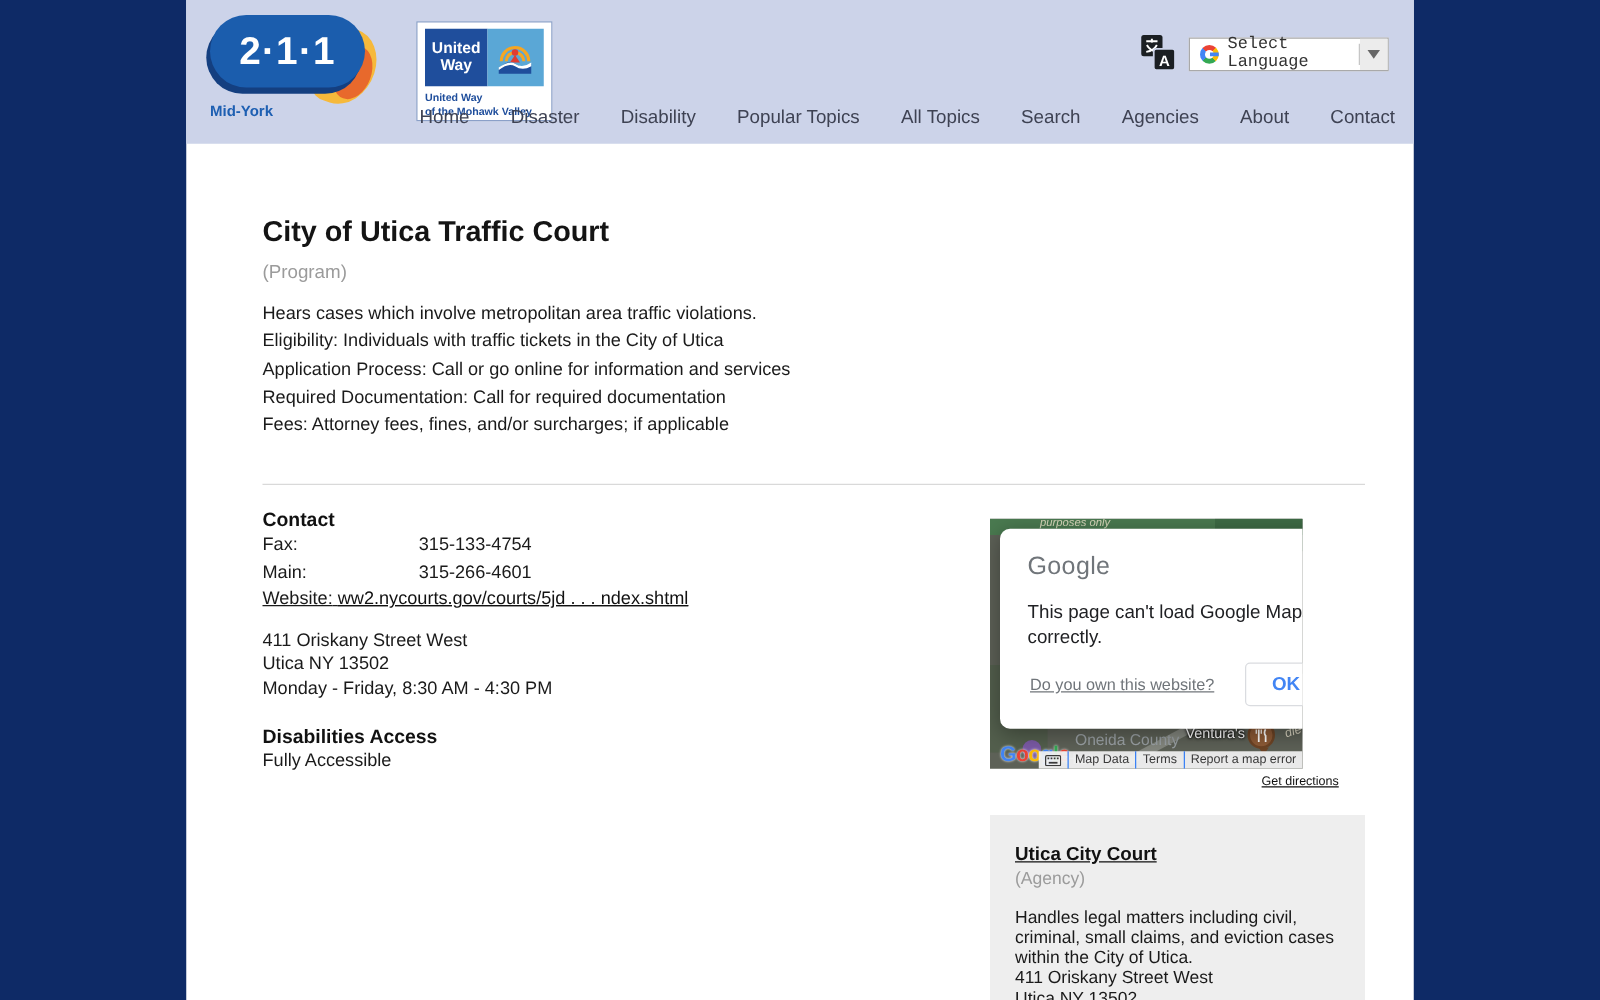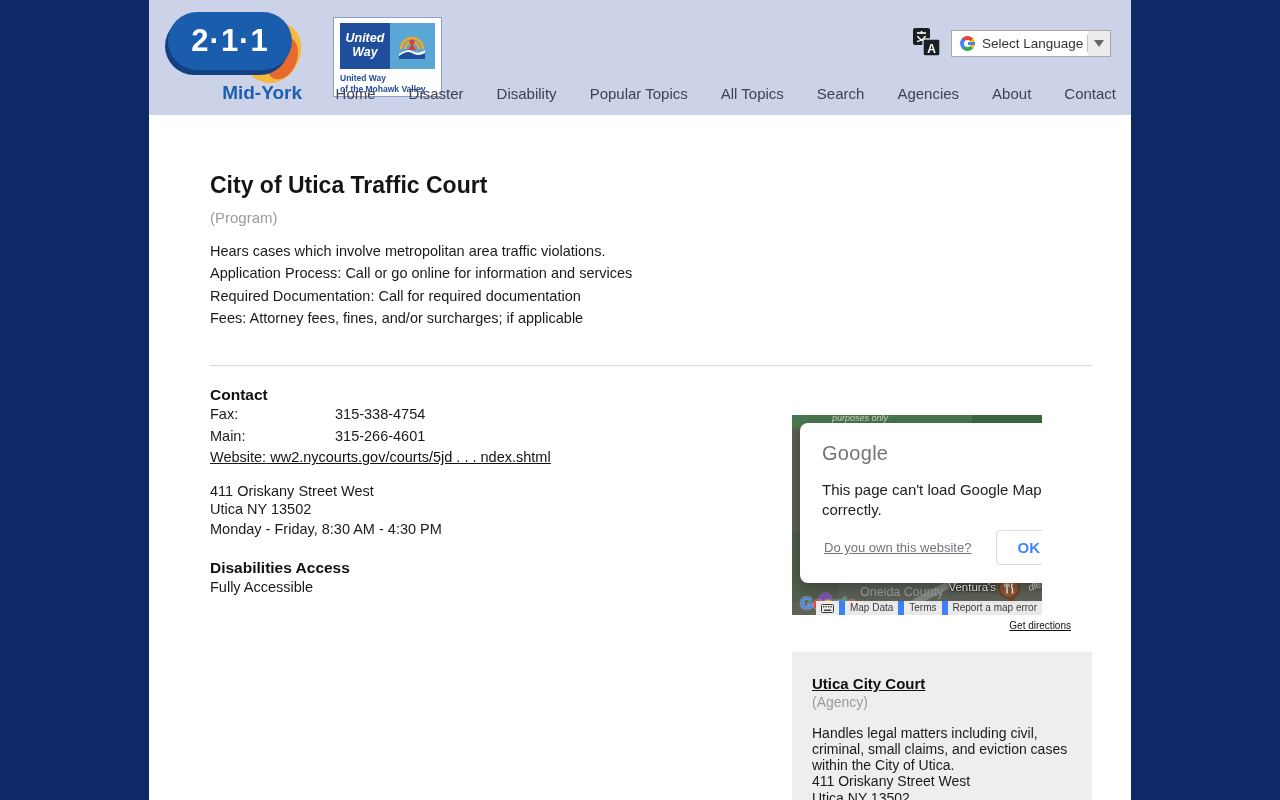--- a/index.html
+++ b/index.html
@@ -17,34 +17,34 @@
   .logo211 { position:absolute; left:19px; top:12px; width:134px; }
   .bubble-wrap { position:relative; width:128px; height:62px; }
   .bubble-yellow { position:absolute; right:-4px; top:10px; width:50px; height:62px;
     background:#f6b93b; border-radius:48% 52% 60% 40%; transform:rotate(18deg); }
   .bubble-orange { position:absolute; right:-1px; top:24px; width:30px; height:44px;
     background:#e8692c; border-radius:50%; transform:rotate(20deg); }
   .bubble { position:absolute; left:0; top:0; width:124px; height:58px;
     background:#1b5dad; border-radius:29px; display:flex; align-items:center; justify-content:center;
     color:#fff; font-size:31px; font-weight:bold; letter-spacing:1px;
     box-shadow:-3px 5px 0 #143f80; }
-  .midyork { text-align:right; color:#1d5fb2; font-weight:bold; font-size:19px; margin-top:8px; }
+  .midyork { text-align:left; color:#1d5fb2; font-weight:bold; font-size:12px; margin-top:8px; }
 
   .uw-card { position:absolute; left:184px; top:17px; width:109px; height:80px;
     background:#fff; border:1px solid #8ba0c8; padding:5px 6px 0 6px; }
   .uw-top { display:flex; height:46px; }
   .uw-blue { flex:1.05; background:#1f4e9c; color:#fff; font-weight:bold; font-size:12.5px;
-    display:flex; flex-direction:column; align-items:center; justify-content:center; line-height:1.1;font-style:italic; }
+    display:flex; flex-direction:column; align-items:center; justify-content:center; line-height:1.1; }
   .uw-sym { flex:0.95; background:#5aa7d6; display:flex; align-items:center; justify-content:center; }
   .uw-caption { color:#1f4e9c; font-weight:bold; font-size:8.5px; line-height:1.25; margin-top:4px; }
 
   .lang-area { position:absolute; left:763px; top:28px; display:flex; align-items:center; }
   .translate-icon { width:29px; height:30px; position:relative; margin-right:10px; }
   .lang-select { margin-left:0; width:160px; height:27px; background:#fff; border:1px solid #a9a9a9;
-    display:flex; align-items:center; font-size:13.5px; color:#333; }
+    display:flex; align-items:center; font-size:13.5px; color:#333;font-family:Liberation Mono, monospace; }
   .g-logo { width:15px; height:15px; border-radius:50%; margin:0 7px 0 8px; position:relative;
     background:conic-gradient(from -45deg,#ea4335 0 90deg,#fbbc05 90deg 180deg,#34a853 180deg 270deg,#4285f4 270deg 360deg); }
   .g-logo::after { content:""; position:absolute; inset:4px; background:#fff; border-radius:50%; }
   .g-logo::before { content:""; position:absolute; right:0; top:6px; width:7px; height:3px; background:#4285f4; z-index:1; }
   .lang-label { flex:1; }
   .lang-sep { width:1px; height:17px; background:#c6c6c6; }
   .lang-arrow-box { width:22px; height:25px; background:#ececec; display:flex; align-items:center; justify-content:center; }
   .lang-arrow { width:0; height:0; border-left:5px solid transparent; border-right:5px solid transparent; border-top:7px solid #666; }
 
   .nav { position:absolute; right:15px; bottom:13px; display:flex; gap:33px;
@@ -91,21 +91,21 @@
     border-left:4px solid transparent; border-right:4px solid transparent; border-top:6px solid #6e4425; }
   .poi-name { position:absolute; right:46px; bottom:22px; color:#fff; font-size:11.5px;
     text-shadow:0 0 2px #000, 0 0 3px #000; }
 
   .gwatermark { position:absolute; left:8px; bottom:1px; font-size:17px; font-weight:bold; letter-spacing:-.5px;
     text-shadow:0 0 2px #fff; }
   .wl0,.wl3 { color:#4285f4; } .wl1,.wl5 { color:#ea4335; } .wl2 { color:#fbbc05; } .wl4 { color:#34a853; }
 
   .attrib { position:absolute; right:0; bottom:0; height:14px; background:rgba(245,245,245,.92);
     display:flex; align-items:center; font-size:10px; color:#3a3a3a; }
-  .attrib .item { padding:0 5px; border-left:6px solid #3b82f6; line-height:14px; white-space:nowrap; }
+  .attrib .item { padding:0 5px; border-left:1px solid #3b82f6; line-height:14px; white-space:nowrap; }
   .kbd-icon { padding:0 5px; display:flex; align-items:center; }
 
   
   .gm-dialog { position:absolute; left:8px; top:8px; width:284px; height:160px; background:#fff;
     border-radius:8px; box-shadow:0 4px 18px rgba(0,0,0,.35); padding:19px 22px; }
   .gm-brand { font-size:20px; color:#70757a; letter-spacing:.3px; }
   .gm-msg { margin-top:15px; font-size:15px; color:#202124; line-height:20px; width:242px; }
   .gm-footer { position:absolute; left:24px; right:22px; bottom:18px; display:flex; align-items:center; justify-content:space-between; }
   .gm-link { font-size:13px; color:#70757a; text-decoration:underline; }
   .gm-ok { border:1px solid #dadce0; border-radius:4px; background:#fff; color:#4285f4;
@@ -195,33 +195,34 @@
     </nav>
   </div>
 
   <div class="content">
 
     <div class="left-col">
       <h1 class="page-title">City of Utica Traffic Court</h1>
       <div class="program-label">(Program)</div>
       <div class="desc">
         <div>Hears cases which involve metropolitan area traffic violations.</div>
+        <div>Eligibility: Individuals with traffic tickets in the City of Utica</div>
         <div>Application Process: Call or go online for information and services</div>
         <div>Required Documentation: Call for required documentation</div>
         <div>Fees: Attorney fees, fines, and/or surcharges; if applicable</div>
       </div>
     </div>
 
     <div class="divider"></div>
 
     <div class="left-col2">
       <h2 class="sec-h">Contact</h2>
       <div class="crow">
         <span class="clabel">Fax:</span>
-        <span>315-338-4754</span>
+        <span>315-133-4754</span>
       </div>
       <div class="crow">
         <span class="clabel">Main:</span>
         <span>315-266-4601</span>
       </div>
       <div class="web-row">
         <span>Website:</span>
         <a href="#">ww2.nycourts.gov/courts/5jd . . . ndex.shtml</a>
       </div>
       <div class="addr">

